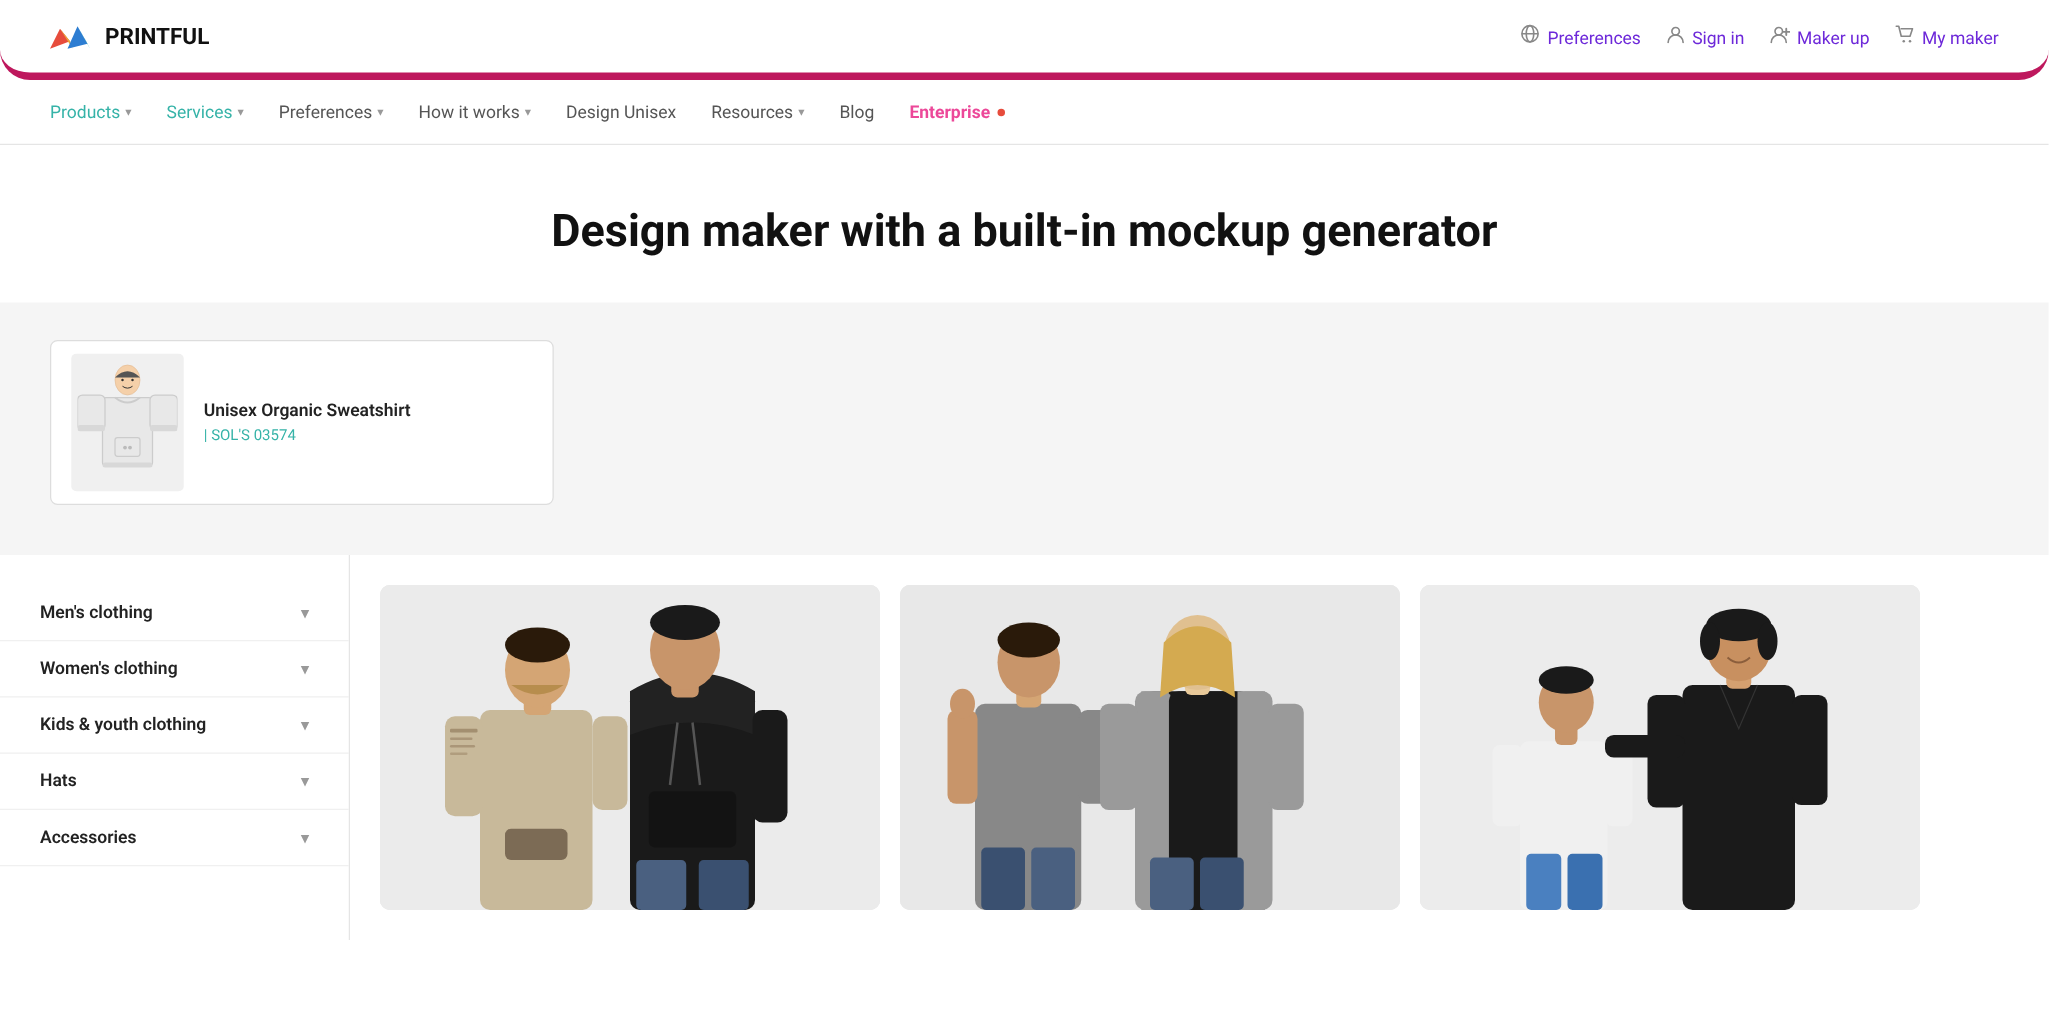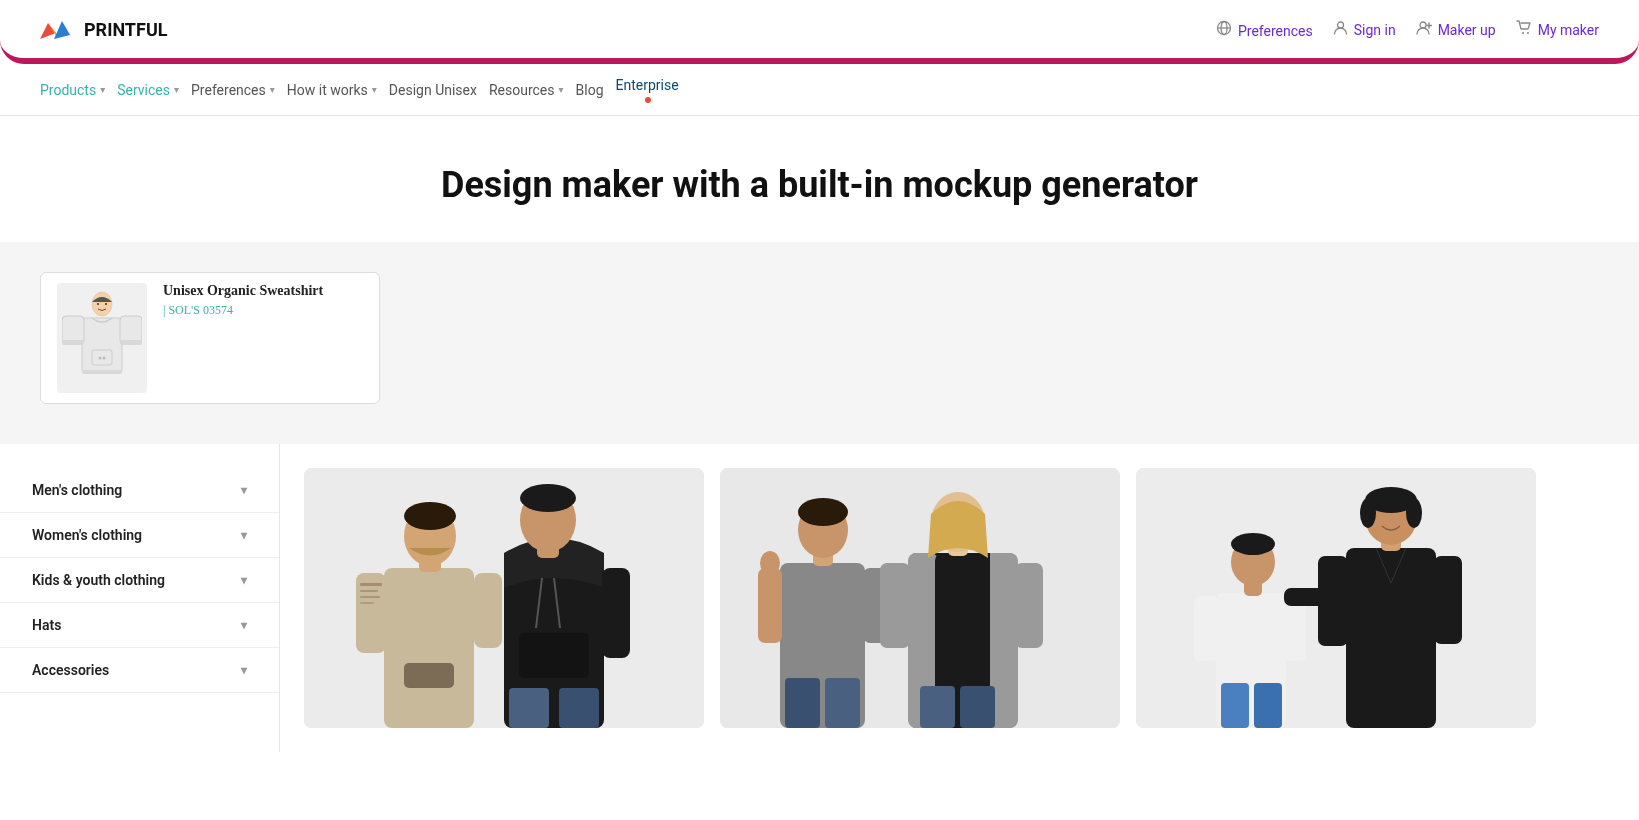--- a/index.html
+++ b/index.html
@@ -71,33 +71,33 @@
       text-decoration: none;
     }
 
     
     .nav {
       display: flex;
       align-items: center;
       padding: 0 40px;
       height: 52px;
       border-bottom: 1px solid #e5e5e5;
-      gap: 12px;
+      gap: 28px;
     }
     .nav-item {
       font-size: 14px;
       color: #555;
       cursor: pointer;
       display: flex;
       align-items: center;
       gap: 4px;
       text-decoration: none;
     }
     .nav-item.teal { color: #36b3a8; }
-    .nav-item.bold { font-weight: 400; color: #0c4a6e; flex-direction: column; }
+    .nav-item.bold { font-weight: 700; color: #ec4899; }
     .nav-item .dot-red {
       width: 6px; height: 6px;
       background: #e74c3c;
       border-radius: 50%;
       display: inline-block;
       margin-left: 2px;
       vertical-align: super;
       font-size: 10px;
     }
     .chevron-down {
@@ -123,28 +123,28 @@
       padding: 30px 40px 40px;
     }
     .recent-title {
       font-size: 15px;
       font-weight: 600;
       color: #222;
       margin-bottom: 16px;
     }
     .recent-card {
       display: flex;
+      align-items: center;
       background: #fff;
       border: 1px solid #ddd;
       border-radius: 6px;
       padding: 10px 16px;
-      width: 340px;
+      width: 403px;
       gap: 16px;
       cursor: pointer;
-      font-family: Liberation Serif, serif;
     }
     .recent-thumb {
       width: 90px;
       height: 110px;
       background: #f0f0f0;
       border-radius: 4px;
       overflow: hidden;
       flex-shrink: 0;
       display: flex;
       align-items: center;

